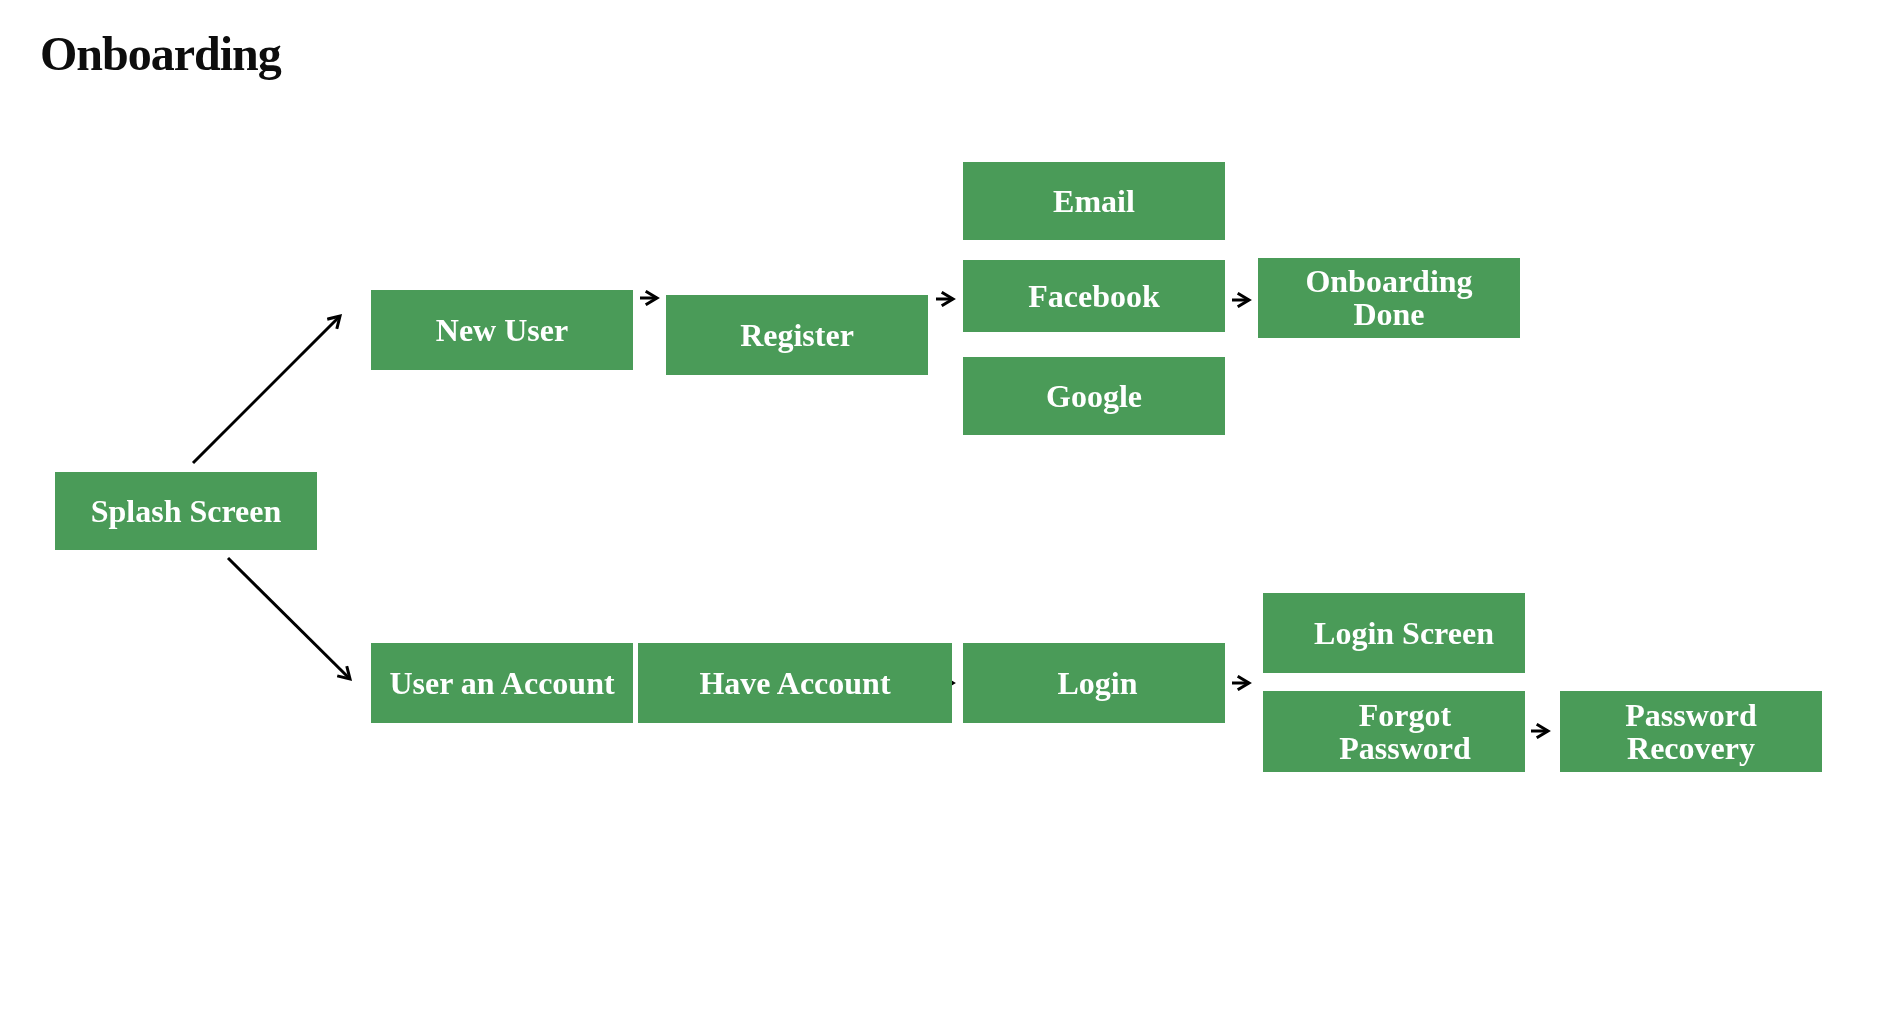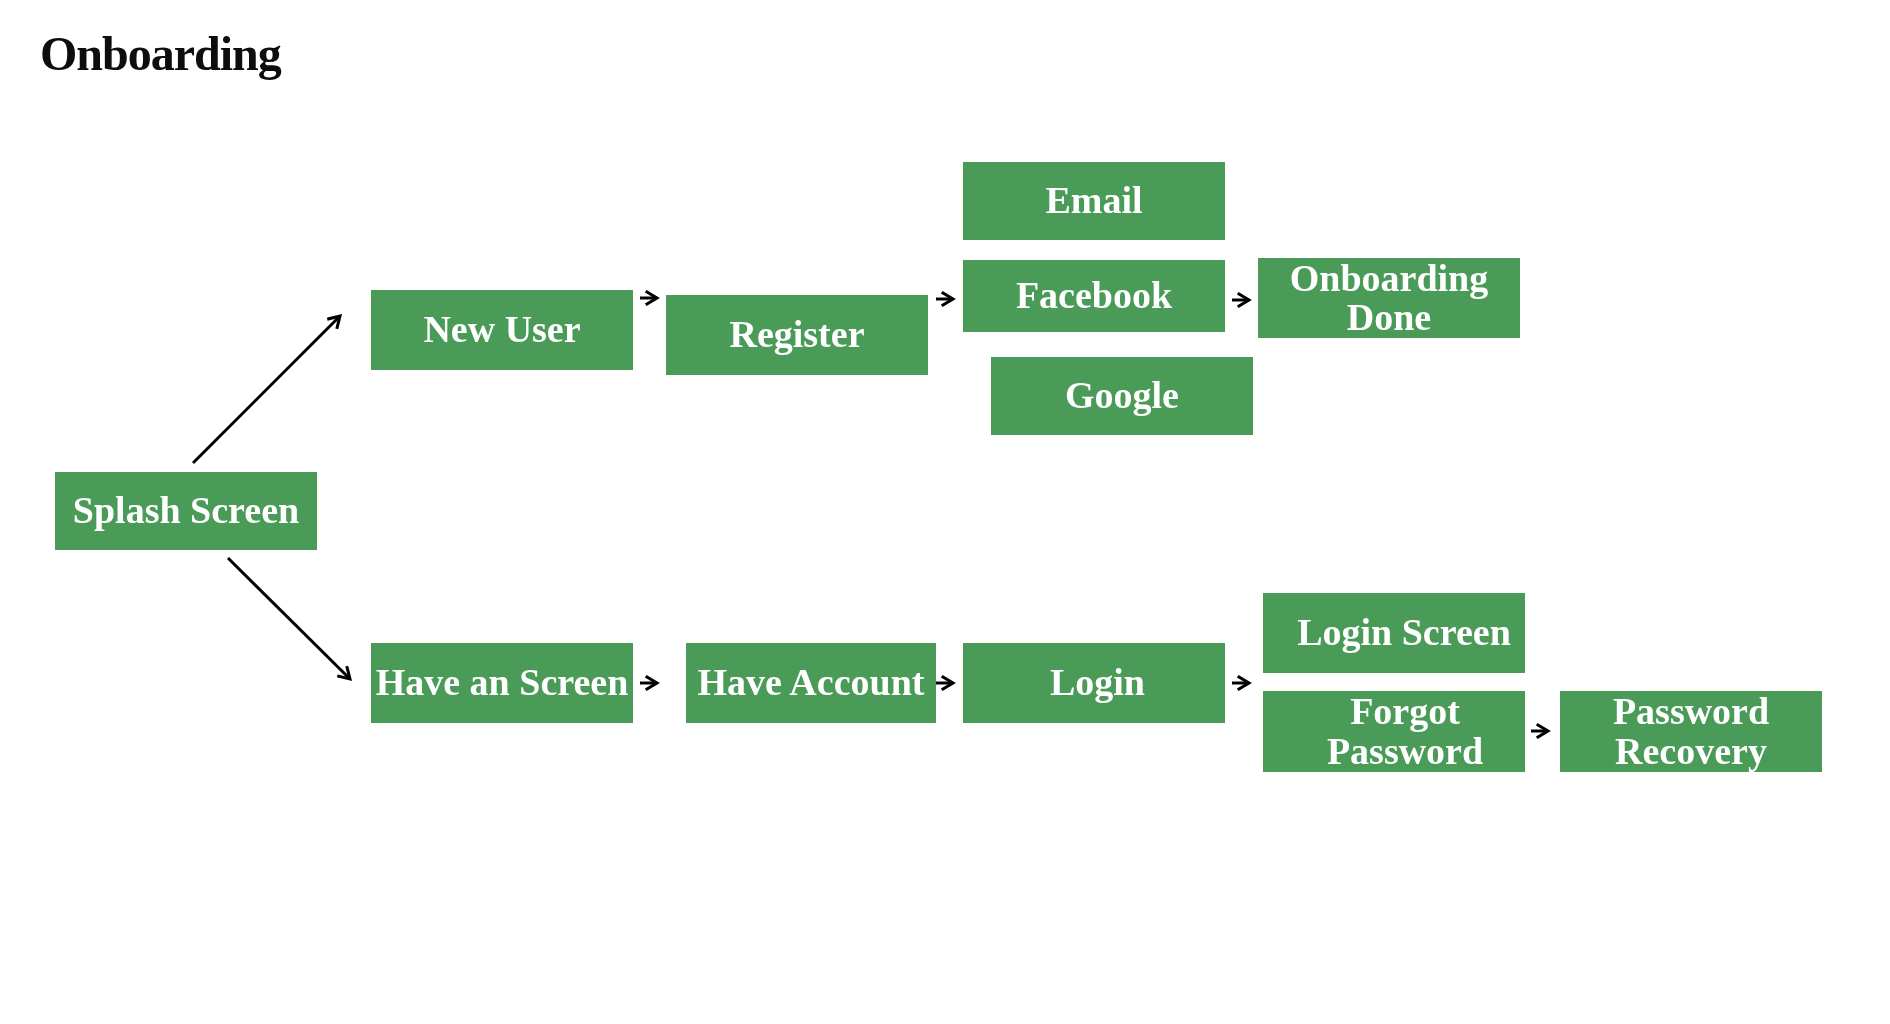--- a/index.html
+++ b/index.html
@@ -35,21 +35,21 @@
     pointer-events: none;
   }
   .node {
     position: absolute;
     display: flex;
     align-items: center;
     justify-content: center;
     text-align: center;
     color: #ffffff;
     font-weight: bold;
-    font-size: 38px;
+    font-size: 32px;
     line-height: 1.03;
     white-space: pre-line;
     box-sizing: border-box;
     cursor: default;
   }
 </style>
 </head>
 <body>
 
 <div id="canvas">
@@ -73,25 +73,25 @@
         <line x1="1531" y1="731" x2="1548" y2="731" stroke="#000000" stroke-width="3" marker-end="url(#arrowhead)"></line>
       </g>
   </svg>
 
   <div id="node-layer">
       <div class="node" style="left: 55px; top: 472px; width: 262px; height: 78px; background: rgb(74, 155, 88); color: rgb(255, 255, 255);">Splash Screen</div>
       <div class="node" style="left: 371px; top: 258px; width: 262px; height: 80px; background: rgb(74, 155, 88); color: rgb(255, 255, 255); margin-top: 32px;">New User</div>
       <div class="node" style="left: 666px; top: 258px; width: 262px; height: 80px; background: rgb(74, 155, 88); color: rgb(255, 255, 255); margin-top: 37px;">Register</div>
       <div class="node" style="left: 963px; top: 162px; width: 262px; height: 78px; background: rgb(74, 155, 88); color: rgb(255, 255, 255);">Email</div>
       <div class="node" style="left: 963px; top: 260px; width: 262px; height: 72px; background: rgb(74, 155, 88); color: rgb(255, 255, 255);">Facebook</div>
-      <div class="node" style="left: 963px; top: 357px; width: 262px; height: 78px; background: rgb(74, 155, 88); color: rgb(255, 255, 255); margin-left: 28px;">Google</div>
+      <div class="node" style="left: 963px; top: 357px; width: 262px; height: 78px; background: rgb(74, 155, 88); color: rgb(255, 255, 255);">Google</div>
       <div class="node" style="left: 1258px; top: 258px; width: 262px; height: 80px; background: rgb(74, 155, 88); color: rgb(255, 255, 255);">Onboarding
 Done</div>
-      <div class="node" style="left: 371px; top: 643px; width: 262px; height: 80px; background: rgb(74, 155, 88); color: rgb(255, 255, 255);">Have an Screen</div>
-      <div class="node" style="left: 686px; top: 643px; width: 250px; height: 80px; background: rgb(74, 155, 88); color: rgb(255, 255, 255);">Have Account</div>
+      <div class="node" style="left: 371px; top: 643px; width: 262px; height: 80px; background: rgb(74, 155, 88); color: rgb(255, 255, 255);">User an Account</div>
+      <div class="node" style="left: 638px; top: 643px; width: 314px; height: 80px; background: rgb(74, 155, 88); color: rgb(255, 255, 255);">Have Account</div>
       <div class="node" style="left: 963px; top: 643px; width: 262px; height: 80px; background: rgb(74, 155, 88); color: rgb(255, 255, 255); padding-left: 7px;">Login</div>
       <div class="node" style="left: 1263px; top: 593px; width: 262px; height: 80px; background: rgb(74, 155, 88); color: rgb(255, 255, 255); padding-left: 20px;">Login Screen</div>
       <div class="node" style="left: 1263px; top: 691px; width: 262px; height: 81px; background: rgb(74, 155, 88); color: rgb(255, 255, 255); padding-left: 22px;">Forgot
 Password</div>
       <div class="node" style="left: 1560px; top: 691px; width: 262px; height: 81px; background: rgb(74, 155, 88); color: rgb(255, 255, 255);">Password
 Recovery</div>
     </div>
 </div>
 
 </body></html>

